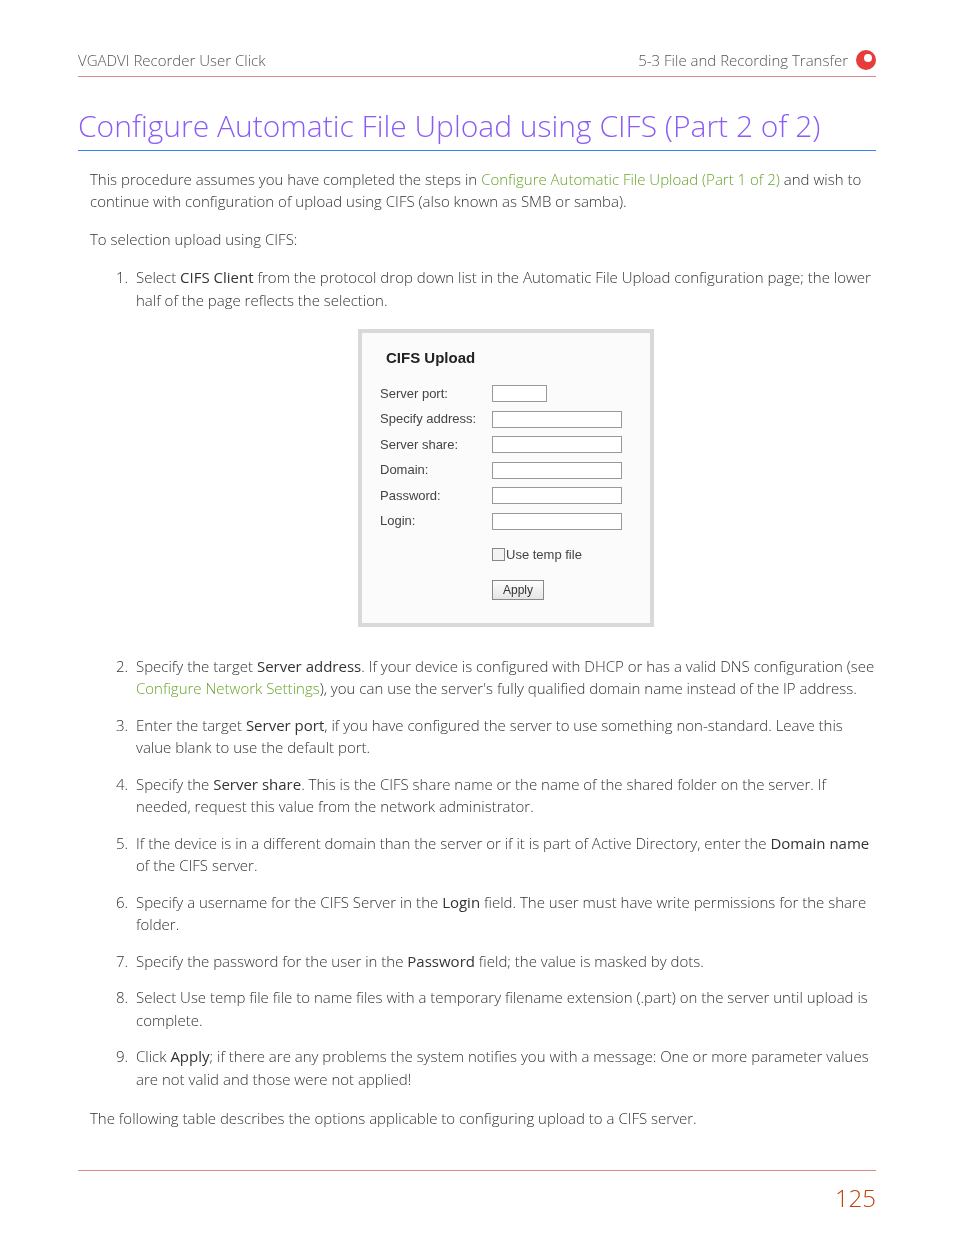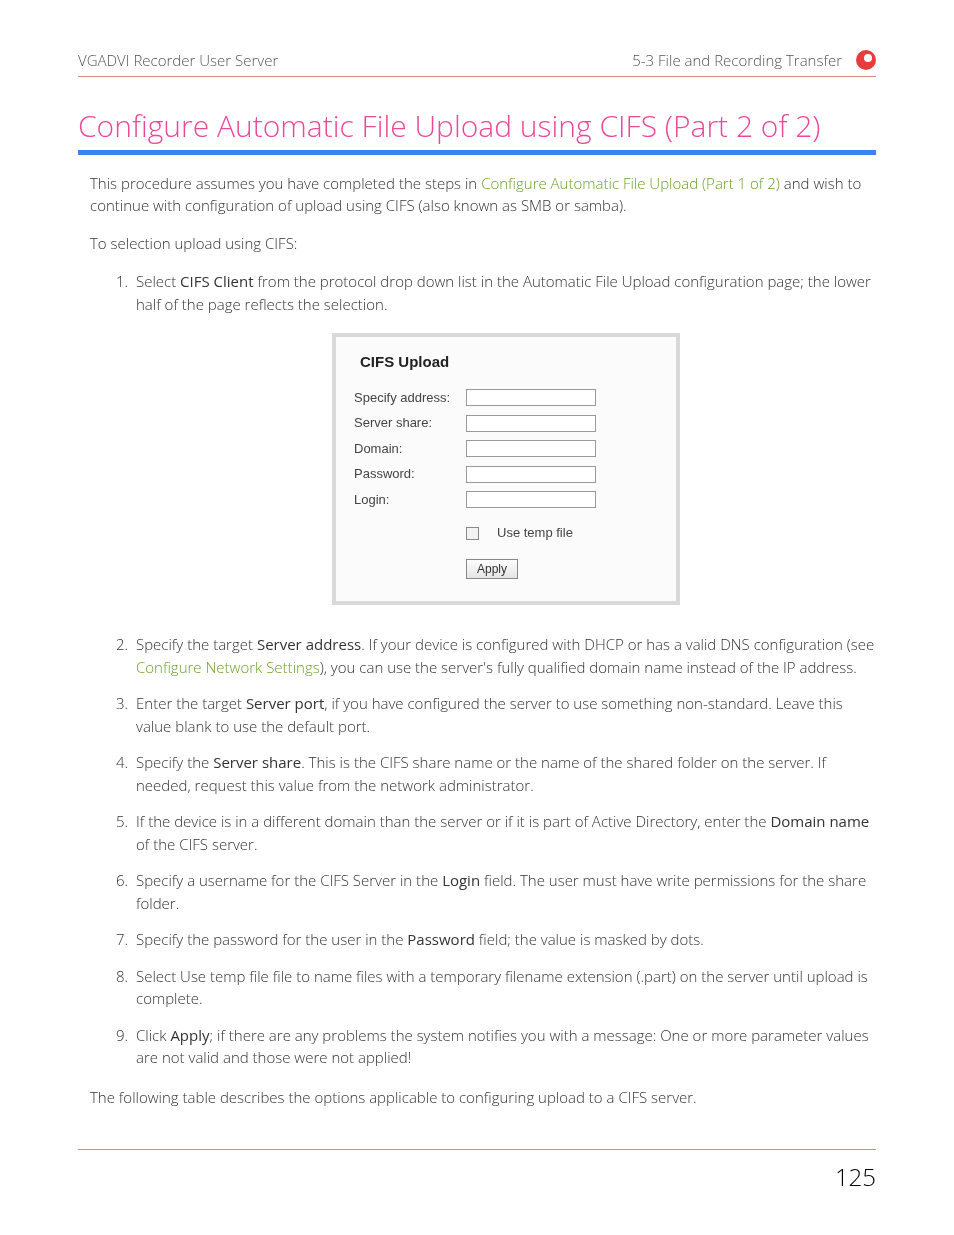--- a/index.html
+++ b/index.html
@@ -24,21 +24,21 @@
     margin-bottom: 28px;
   }
   .header-left, .header-right {
     font-size: 15px;
     color: #555;
     font-weight: 300;
   }
   .header-right {
     display: flex;
     align-items: center;
-    gap: 14px;
+    gap: 8px;
   }
   .brand-icon {
     width: 20px;
     height: 20px;
     border-radius: 50%;
     background: #e63c3c;
     position: relative;
     flex-shrink: 0;
   }
   .brand-icon::after {
@@ -47,22 +47,22 @@
     width: 8px;
     height: 8px;
     background: #fff;
     border-radius: 50%;
     top: 4px;
     left: 8px;
   }
   h1.title {
     font-size: 30px;
     font-weight: 300;
-    color: #ec4899;
-    border-bottom: 5px solid #3b82f6;
+    color: #8b5cf6;
+    border-bottom: 1px solid #3b82f6;
     padding-bottom: 4px;
     margin: 0 0 18px 0;
   }
   .intro, .intro2, .closing {
     font-size: 15px;
     line-height: 1.45;
     margin: 0 0 16px 0;
     padding-left: 12px;
     font-weight: 300;
   }
@@ -76,21 +76,21 @@
     font-size: 15px;
     line-height: 1.5;
     font-weight: 300;
   }
   ol.steps > li {
     margin-bottom: 14px;
     padding-left: 4px;
   }
   .b { font-weight: 400; }
   .form-shot {
-    width: 348px;
+    width: 296px;
     margin: 18px auto 28px auto;
     border: 4px solid #d9d9d9;
     background: #fbfbfb;
     padding: 14px 18px 22px 18px;
     box-sizing: border-box;
     font-family: Arial, sans-serif;
   }
   .form-title {
     font-weight: bold;
     font-size: 15px;
@@ -116,21 +116,21 @@
   }
   .fi-short { width: 55px; }
   .fi-long  { width: 130px; }
   .checkbox-row {
     display: flex;
     align-items: center;
     margin-top: 14px;
     margin-left: 112px;
     font-size: 13px;
     color: #444;
-    gap: 18px;
+    gap: 1px;
   }
   .cb {
     width: 13px;
     height: 13px;
     border: 1px solid #888;
     background: #f3f3f3;
     box-sizing: border-box;
   }
   .apply-row {
     margin-top: 14px;
@@ -143,31 +143,31 @@
     background: linear-gradient(#fdfdfd,#e5e5e5);
     color: #333;
     font-family: Arial, sans-serif;
   }
   .footer {
     border-top: 1px solid #d48b8a;
     margin-top: 40px;
     padding-top: 10px;
     text-align: right;
     font-size: 24px;
-    color: #000000;
+    color: #c2410c;
     font-weight: 300;
   }
 </style>
 </head>
 <body>
 
 <div class="page">
 
   <div class="header">
-    <div class="header-left">VGADVI Recorder User Server</div>
+    <div class="header-left">VGADVI Recorder User Click</div>
     <div class="header-right">
       <span>5-3 File and Recording Transfer</span>
       <span class="brand-icon"></span>
     </div>
   </div>
 
   <h1 class="title">Configure Automatic File Upload using CIFS (Part 2 of 2)</h1>
 
   <p class="intro">
     <span>This procedure assumes you have completed the steps in </span><a class="link">Configure Automatic File Upload (Part 1 of 2)</a><span> and wish to continue with configuration of upload using CIFS (also known as SMB or samba).</span>
@@ -176,20 +176,24 @@
   <p class="intro2">To selection upload using CIFS:</p>
 
   <ol class="steps">
     <li>
       <span>Select </span><span class="b">CIFS Client</span><span> from the protocol drop down list in the Automatic File Upload configuration page; the lower half of the page reflects the selection.</span>
 
       <div class="form-shot">
         <div class="form-title">CIFS Upload</div>
 
         <div class="form-row">
+          <span class="form-label">Server port:</span>
+          <span class="form-input fi-short"></span>
+        </div>
+        <div class="form-row">
           <span class="form-label">Specify address:</span>
           <span class="form-input fi-long"></span>
         </div>
         <div class="form-row">
           <span class="form-label">Server share:</span>
           <span class="form-input fi-long"></span>
         </div>
         <div class="form-row">
           <span class="form-label">Domain:</span>
           <span class="form-input fi-long"></span>

